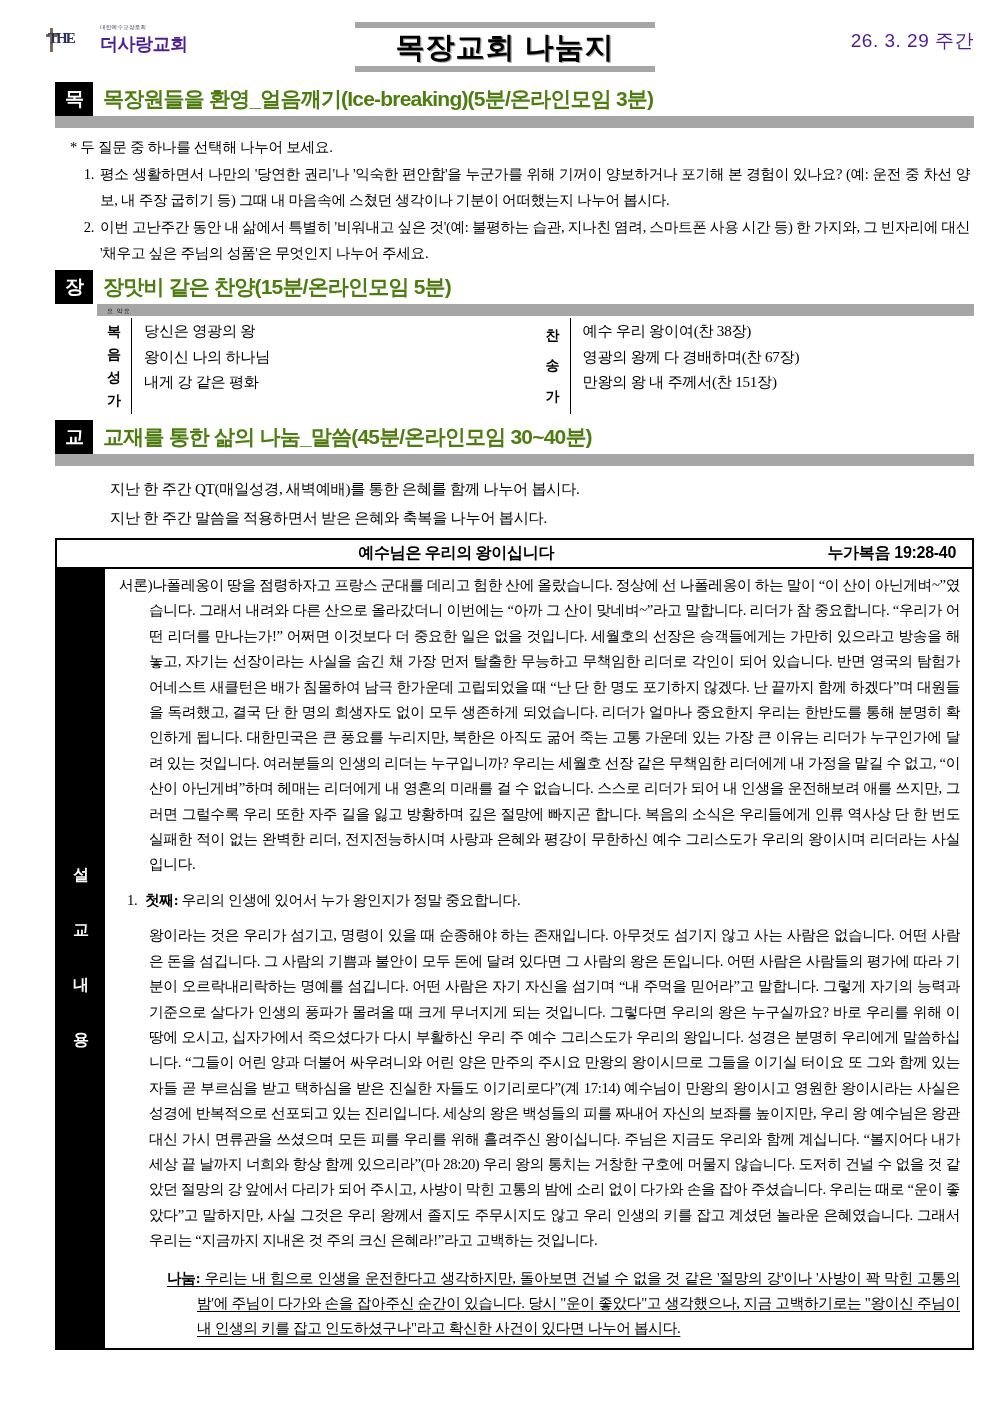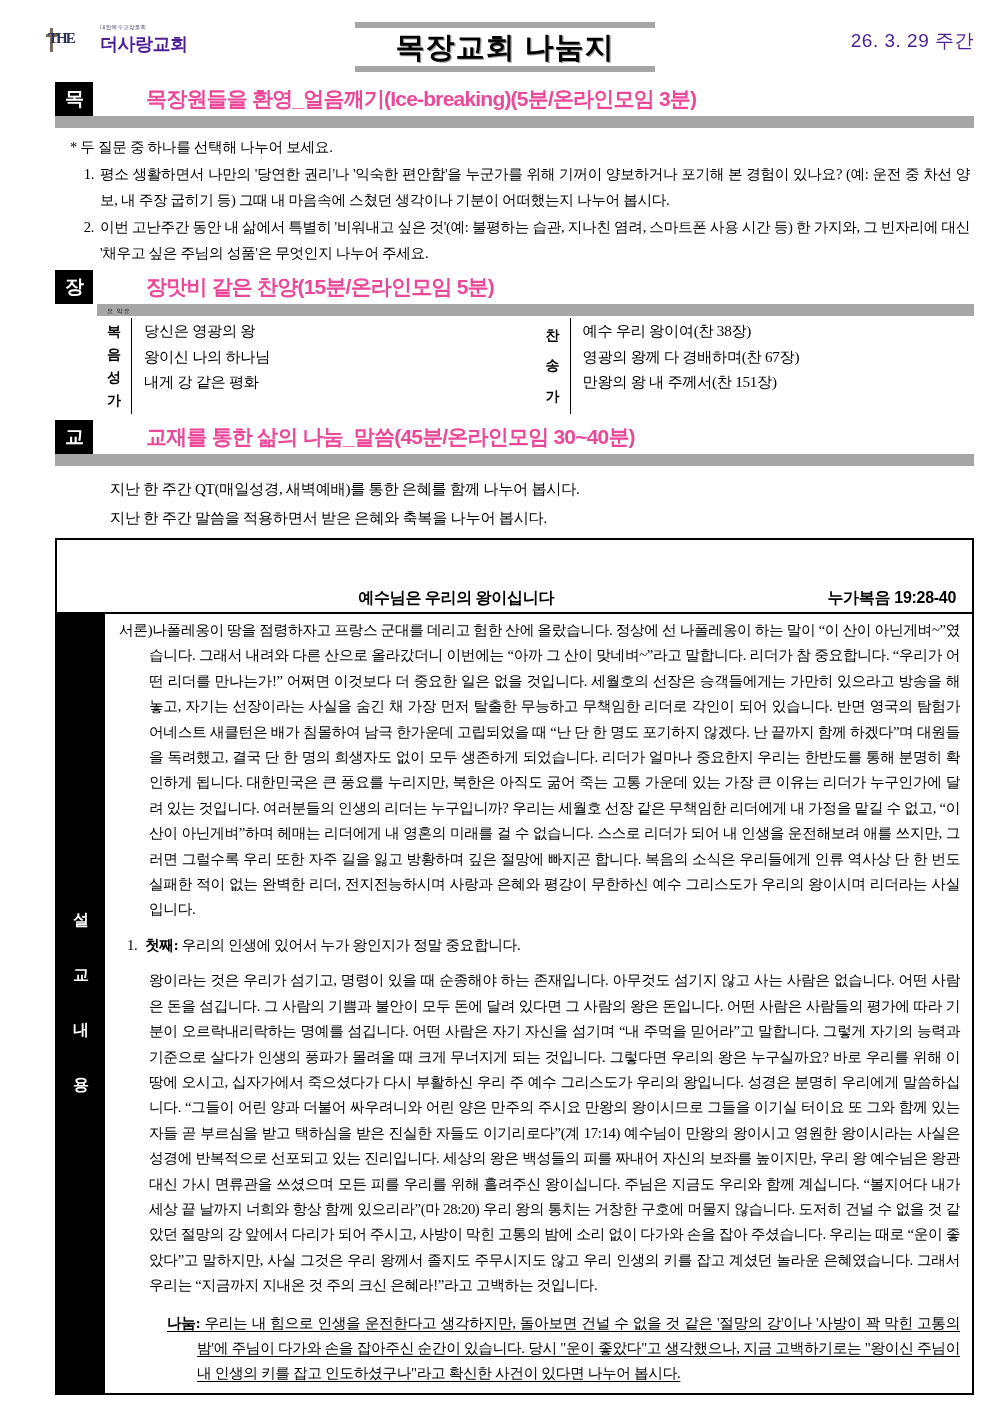--- a/index.html
+++ b/index.html
@@ -133,23 +133,22 @@
     letter-spacing: -1px;
   }
   .sec-title {
     flex: 1;
     font-size: 21px;
     font-weight: bold;
     font-family: "Liberation Sans", sans-serif;
     letter-spacing: -0.8px;
     padding: 4px 0 4px 10px;
     line-height: 26px;
-    color: #ec4899;
+    color: #4d7c0f;
     white-space: nowrap;
-    margin-left: 43px;
   }
   .gray-bar {
     height: 12px;
     background: #a6a6a6;
     margin: 0 18px 0 55px;
   }
   .gray-bar.short {
     margin-left: 97px;
   }
 
@@ -242,21 +241,20 @@
     margin: 0 18px 0 55px;
     border: 2.2px solid #000;
     border-top: 2.2px solid #000;
     display: flex;
     flex-direction: column;
   }
   .scripture-row {
     display: flex;
     border-bottom: 2.2px solid #000;
     align-items: flex-start;
-    margin-top: 45px;
   }
   .scripture-spacer {
     width: 48px;
     min-width: 48px;
     background: #000;
   }
   .scripture-inner {
     flex: 1;
     display: flex;
     align-items: center;

